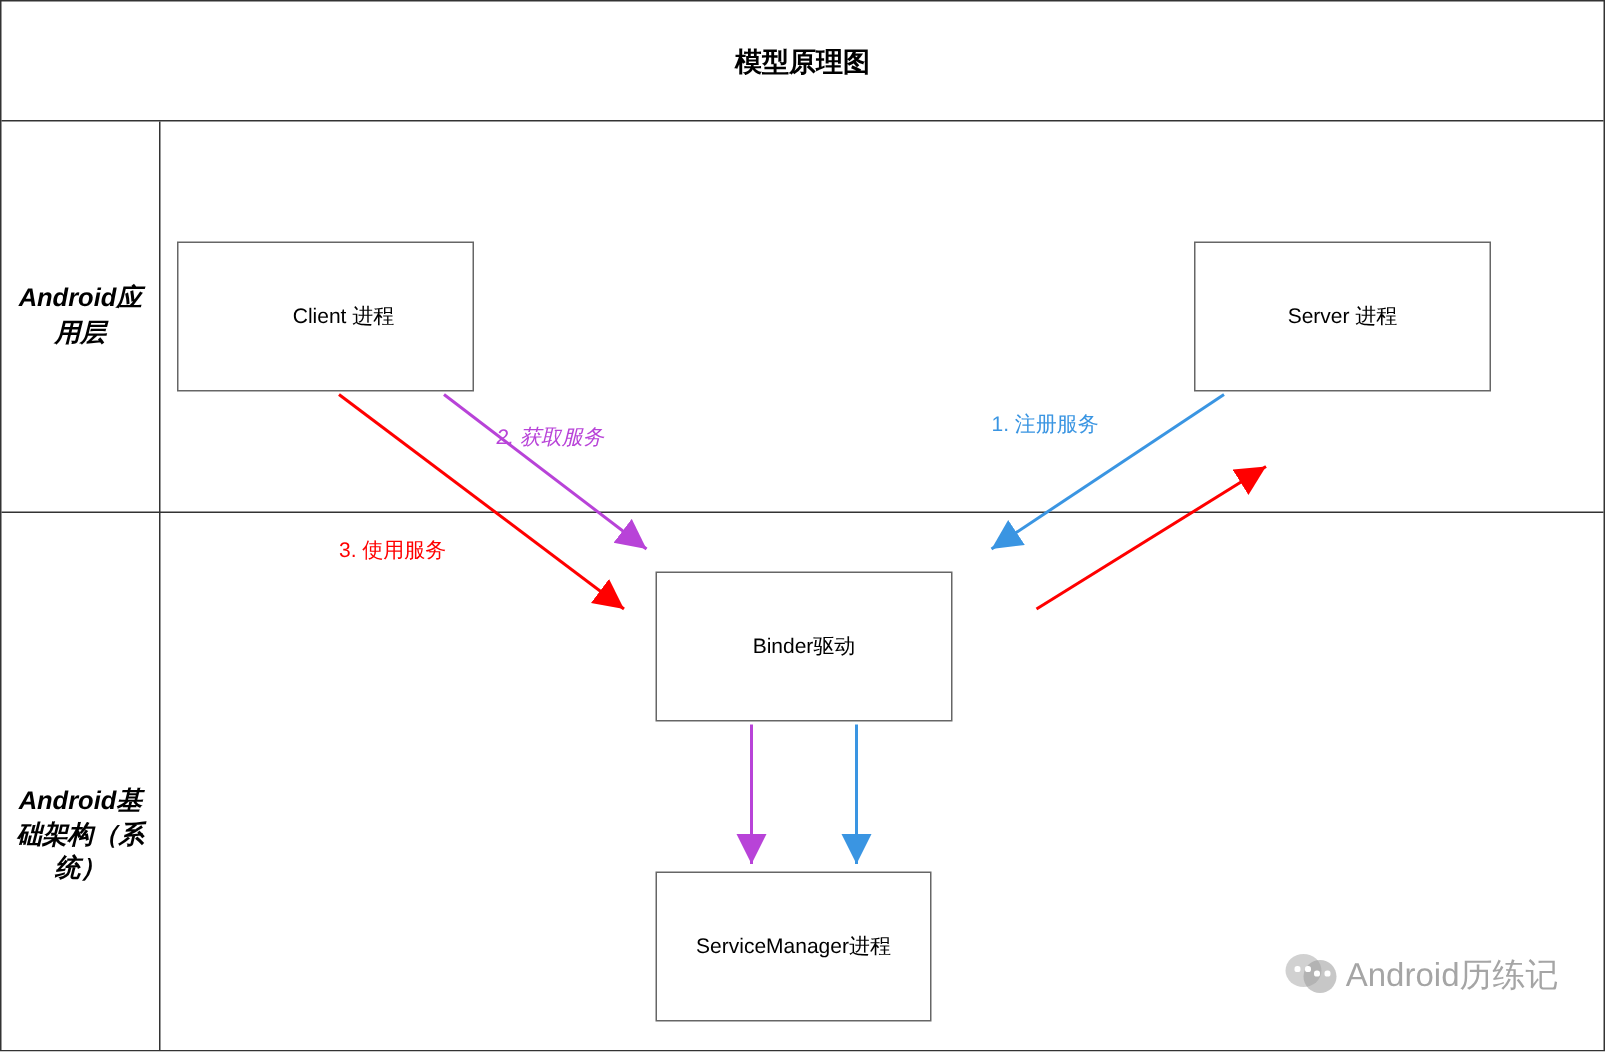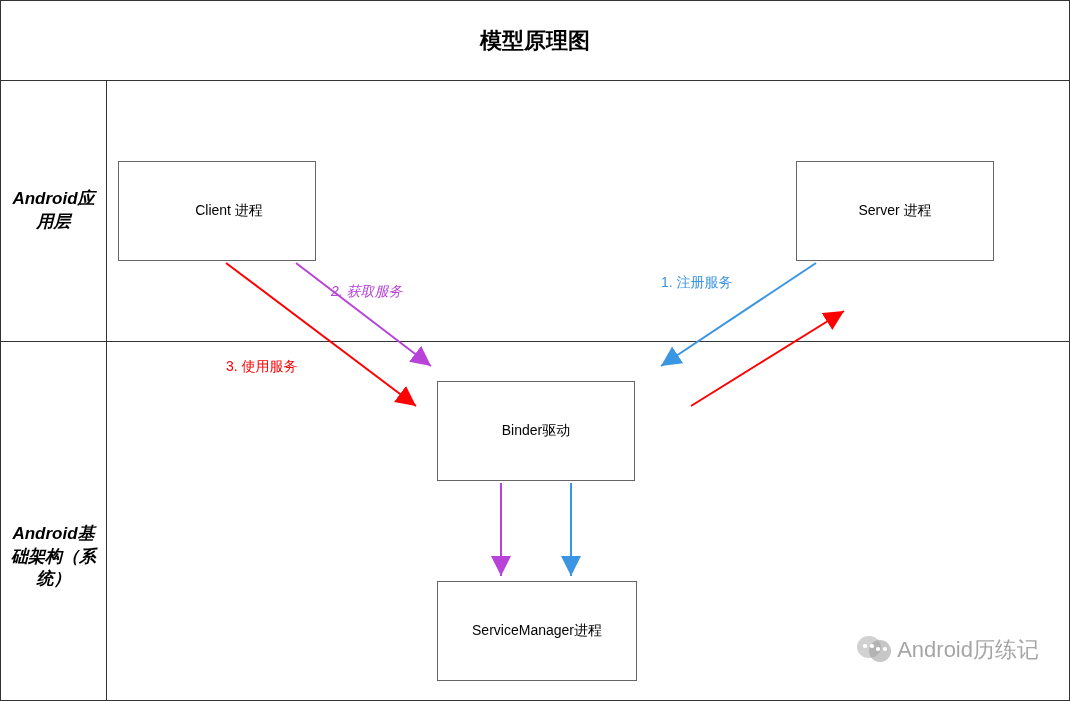--- a/index.html
+++ b/index.html
@@ -22,21 +22,21 @@
     .header {
       position: absolute;
       left: 0; top: 0;
       width: 100%;
       height: 80px;
       border-bottom: 1px solid #333;
       display: flex;
       align-items: center;
       justify-content: center;
       font-weight: bold;
-      font-size: 22px;
+      font-size: 18px;
     }
     
     .hdiv {
       position: absolute;
       left: 0;
       top: 340px;
       width: 100%;
       height: 0;
       border-top: 1px solid #333;
     }
@@ -70,21 +70,21 @@
       border: 1px solid #666;
       display: flex;
       align-items: center;
       justify-content: center;
       font-size: 14px;
       background: #fff;
     }
     .box-client { left: 117px; top: 160px; width: 198px; height: 100px; padding-left: 24px; }
     .box-server { left: 795px; top: 160px; width: 198px; height: 100px; }
     .box-binder { left: 436px; top: 380px; width: 198px; height: 100px; }
-    .box-sm     { left: 436px; top: 580px; width: 200px; height: 100px; }
+    .box-sm     { left: 436px; top: 580px; width: 184px; height: 100px; }
     svg.arrows {
       position: absolute;
       left: 0; top: 0;
       width: 1070px; height: 701px;
       pointer-events: none;
     }
     .edge-label {
       position: absolute;
       font-size: 14px;
       white-space: nowrap;

